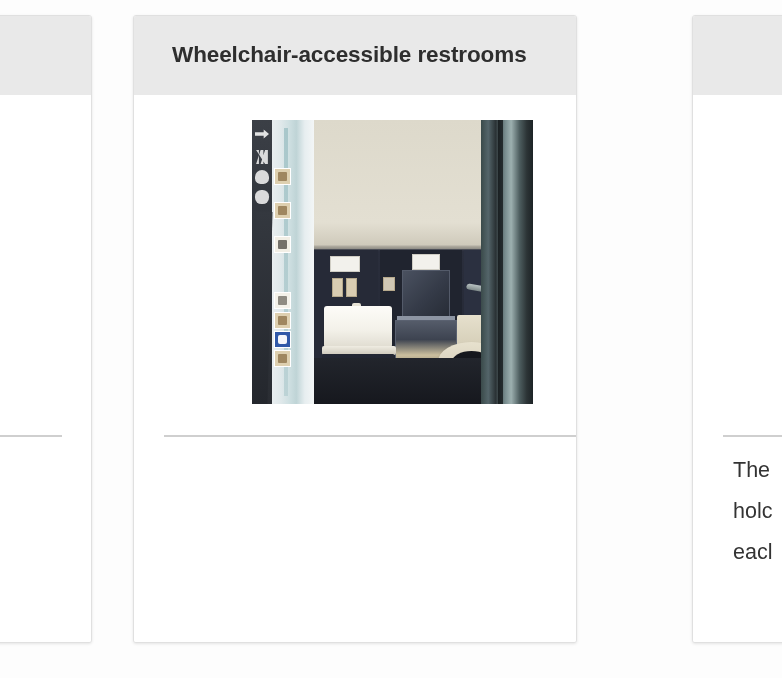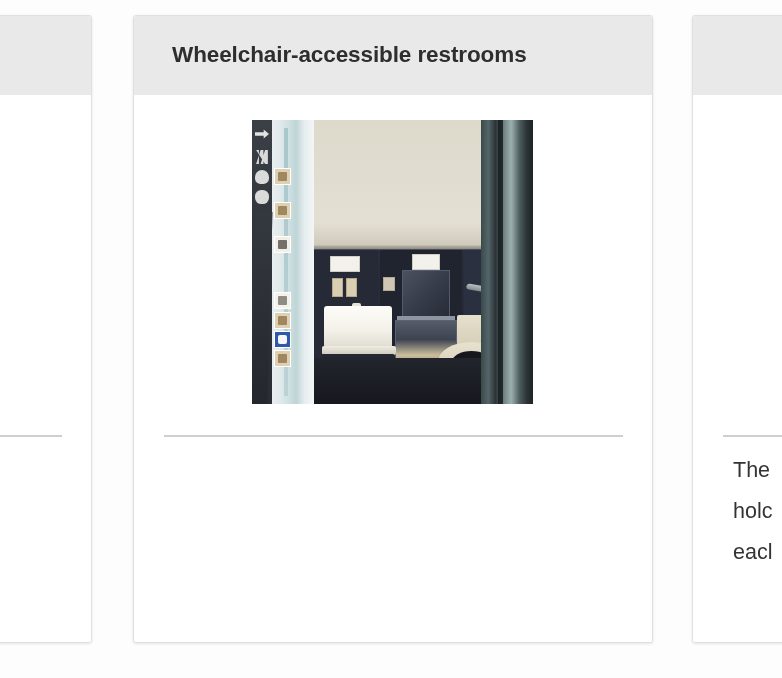--- a/index.html
+++ b/index.html
@@ -75,21 +75,21 @@
     top: 355px;
     font-size: 21.5px;
     line-height: 41px;
     color: #333333;
     white-space: pre-line;
   }
 
   
   #card-center {
     left: 133px;
-    width: 520px;
+    width: 444px;
     text-align: center;
   }
   #card-center .card-divider {
     left: 30px;
     width: 459px;
   }
   #card-center .card-text {
     left: 40px;
     width: 440px;
   }

